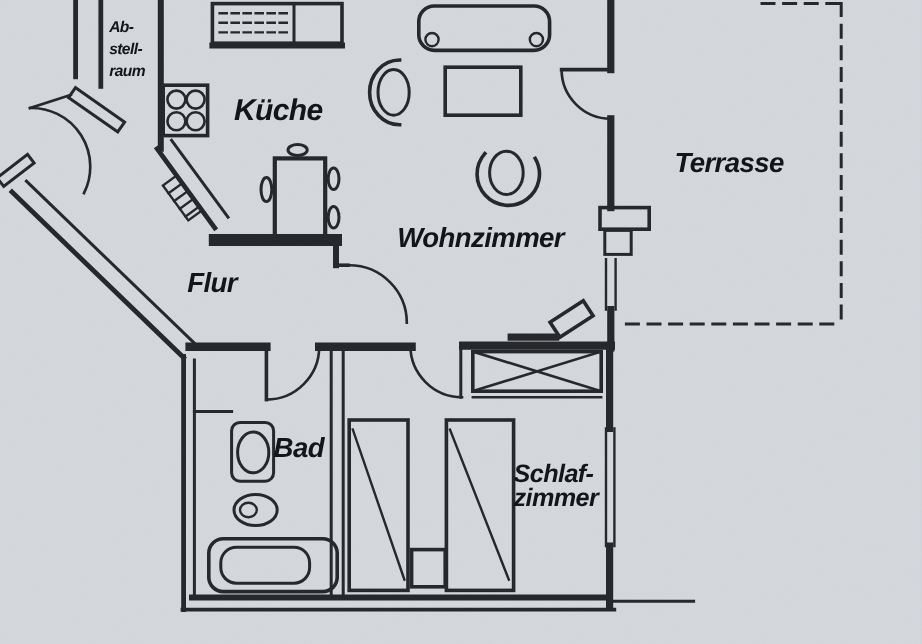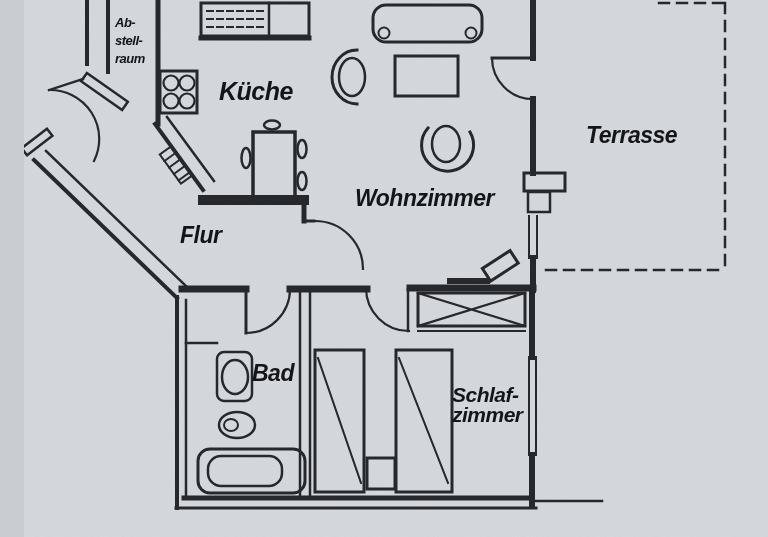--- a/index.html
+++ b/index.html
@@ -1,21 +1,21 @@
 <!DOCTYPE html>
 <html><head>
 <meta charset="utf-8">
 <style>
   html,body{margin:0;padding:0;}
   body{
     width:768px;height:537px;overflow:hidden;
     background:#c9cdd2;
     font-family:"Liberation Sans", sans-serif;
   }
-  .plan-wrap{position:relative;width:707px;height:537px;padding-left:24px;}
+  .plan-wrap{position:relative;width:707px;height:537px;}
   svg{display:block;}
   text{
     font-family:"Liberation Sans","DejaVu Sans",sans-serif;
     font-weight:bold;
     font-style:italic;
     letter-spacing:-0.5px;
   }
 </style>
 </head>
 <body>

